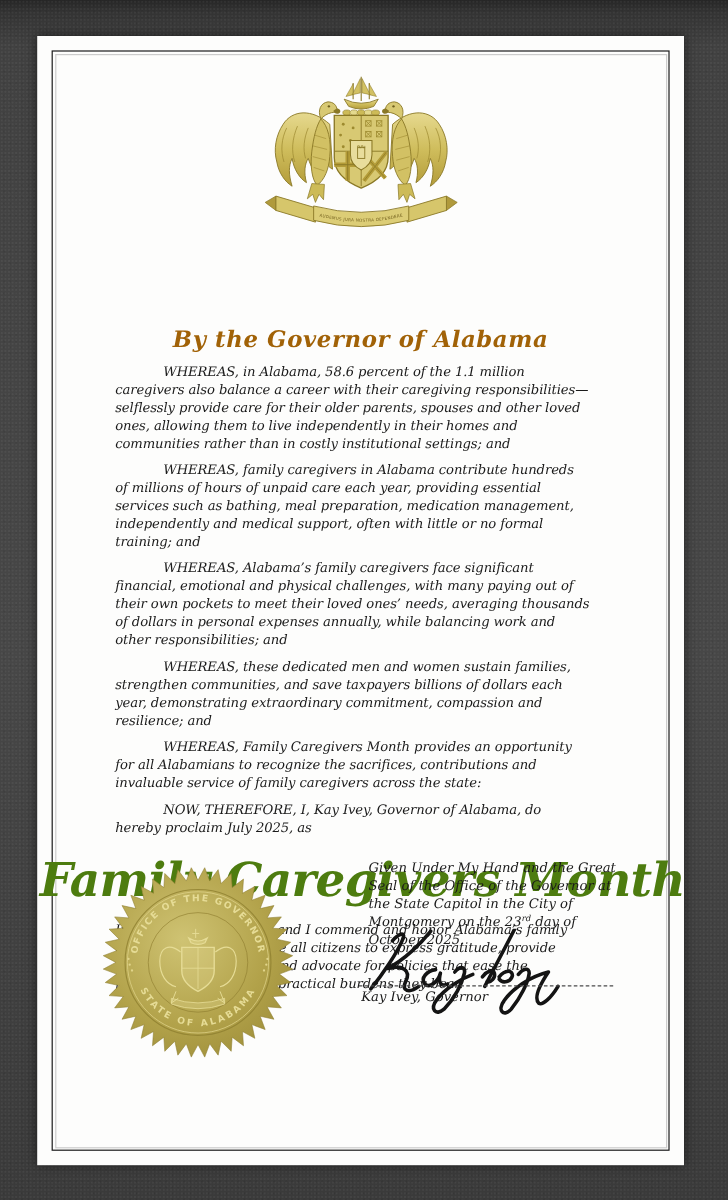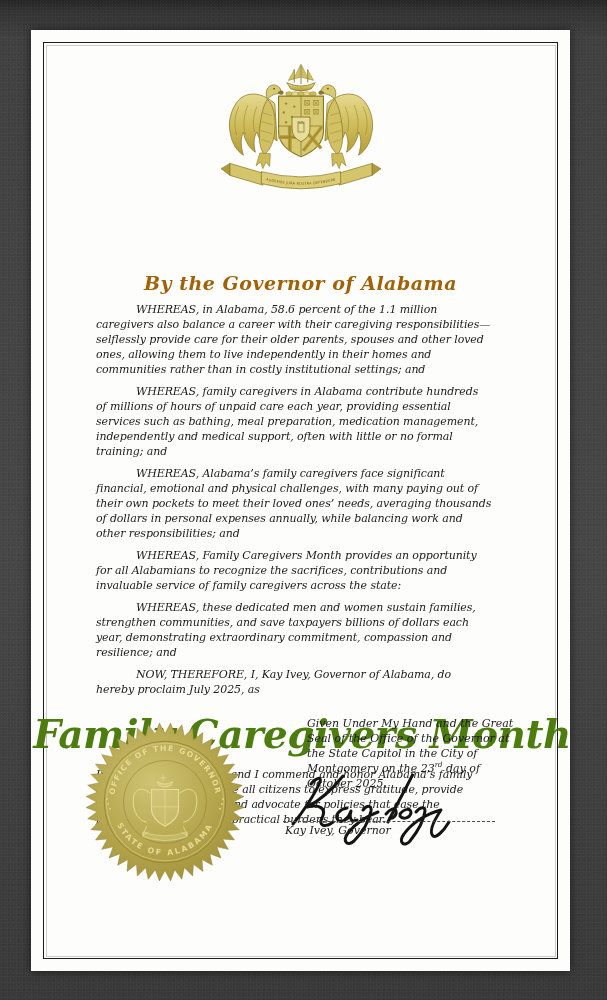--- a/index.html
+++ b/index.html
@@ -52,21 +52,21 @@
   .closing{margin:0;text-indent:0 !important;}
 
   .attestation{
     position:absolute;left:276px;top:686px;width:208px;
     font-style:italic;font-size:11px;line-height:15px;color:#1a1a1a;
   }
   .attestation sup{font-size:7px;line-height:0;vertical-align:super;}
 
   .seal{position:absolute;left:52px;top:690px;width:164px;height:164px;}
 
-  .sig{position:absolute;left:252px;top:744px;width:250px;height:105px;}
+  .sig{position:absolute;left:268px;top:744px;width:250px;height:105px;}
   .sig svg{position:absolute;left:0;top:0;}
   .sig-line{position:absolute;left:0;top:47px;width:212px;border-top:1.5px dashed #4a4a4a;}
   .sig-label{
     position:absolute;left:2px;top:50px;
     font-style:italic;font-size:11px;color:#1a1a1a;white-space:nowrap;
   }
   .seal-arc-text{
     font-family:"DejaVu Sans","Liberation Sans",sans-serif;
     font-weight:bold;fill:#e6dc96;
   }
@@ -159,22 +159,22 @@
       </g>
     </svg>
   </div>
 
   <h2 class="title-sub">By the Governor of Alabama</h2>
 
   <div class="main-text">
     <p>WHEREAS, in Alabama, 58.6 percent of the 1.1 million caregivers also balance a career with their caregiving responsibilities—selflessly provide care for their older parents, spouses and other loved ones, allowing them to live independently in their homes and communities rather than in costly institutional settings; and</p>
     <p>WHEREAS, family caregivers in Alabama contribute hundreds of millions of hours of unpaid care each year, providing essential services such as bathing, meal preparation, medication management, independently and medical support, often with little or no formal training; and</p>
     <p>WHEREAS, Alabama’s family caregivers face significant financial, emotional and physical challenges, with many paying out of their own pockets to meet their loved ones’ needs, averaging thousands of dollars in personal expenses annually, while balancing work and other responsibilities; and</p>
+    <p>WHEREAS, these dedicated men and women sustain families, strengthen communities, and save taxpayers billions of dollars each year, demonstrating extraordinary commitment, compassion and resilience; and</p>
     <p>WHEREAS, Family Caregivers Month provides an opportunity for all Alabamians to recognize the sacrifices, contributions and invaluable service of family caregivers across the state:</p>
-    <p>WHEREAS, these dedicated men and women sustain families, strengthen communities, and save taxpayers billions of dollars each year, demonstrating extraordinary commitment, compassion and resilience; and</p>
     <p>NOW, THEREFORE, I, Kay Ivey, Governor of Alabama, do hereby proclaim July 2025, as</p>
     <span class="proclaimed">Family Caregivers Month</span>
     <p class="closing">In the state of Alabama, and I commend and honor Alabama’s family caregivers and encourage all citizens to express gratitude, provide support where possible and advocate for policies that ease the financial, emotional and practical burdens they bear.</p>
   </div>
 
   <div class="attestation">
     <span>Given Under My Hand and the Great Seal of the Office of the Governor at the State Capitol in the City of Montgomery on the 23</span><sup>rd</sup><span> day of October 2025.</span>
   </div>
 
   <div class="seal">

